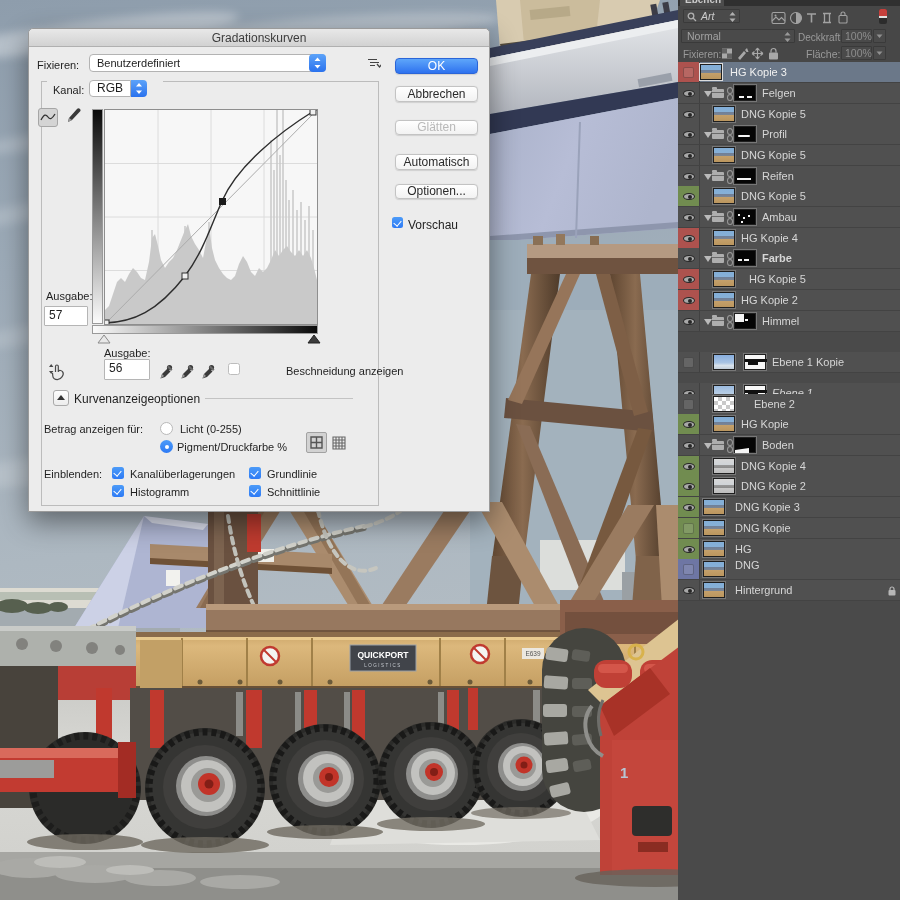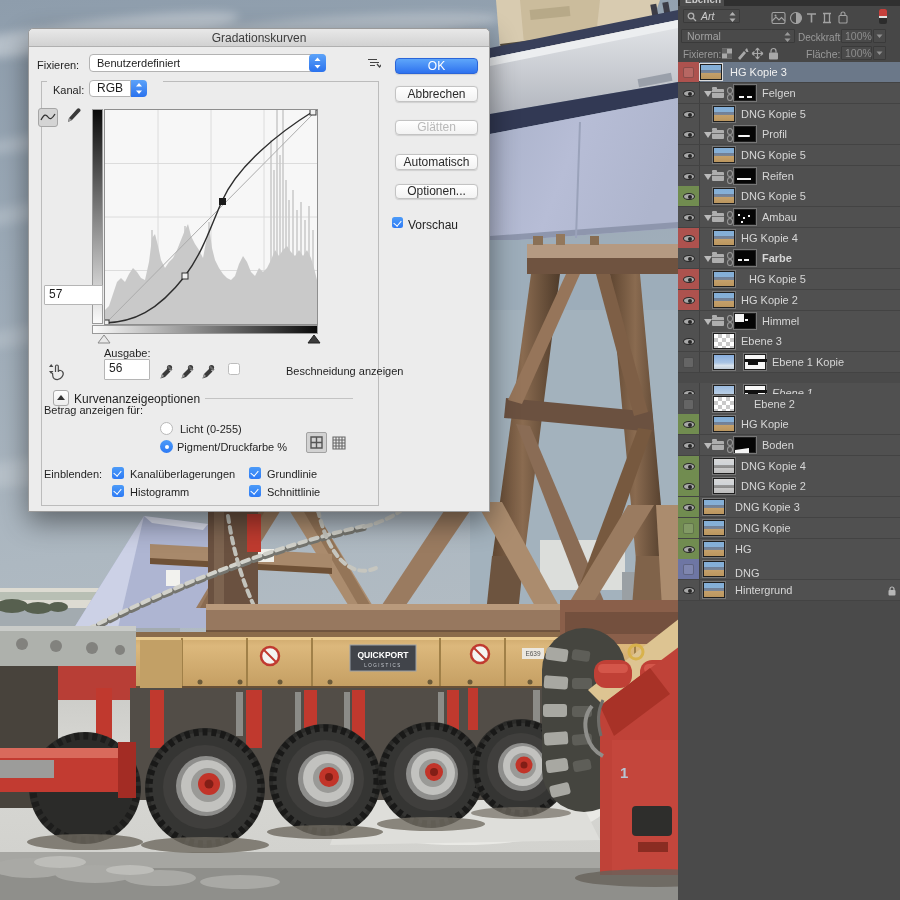--- a/index.html
+++ b/index.html
@@ -424,21 +424,21 @@
 </div>
 
 <div style="position:absolute;left:63px;top:296px;width:226px;height:9px;background:linear-gradient(90deg,#fbfbfb,#0a0a0a);border:1px solid #9a9a9a;"></div>
 <svg style="position:absolute;left:68px;top:305px;" width="14" height="10">
         <path d="M7,1 L13,9 H1 Z" fill="#e8e8e8" stroke="#8a8a8a"></path>
       </svg>
 <svg style="position:absolute;left:278px;top:305px;" width="14" height="10">
         <path d="M7,1 L13,9 H1 Z" fill="#3c3c3c" stroke="#222"></path>
       </svg>
 <span class="lab" style="left:17px;top:261px;">Ausgabe:</span>
-<div class="inp" style="left:15px;top:256px;width:59px;height:20px;">57</div>
+<div class="inp" style="left:15px;top:277px;width:44px;height:20px;">57</div>
 <span class="lab" style="left:75px;top:318px;">Ausgabe:</span>
 <div class="inp" style="left:75px;top:330px;width:46px;height:21px;">56</div>
 
 <svg style="position:absolute;left:16px;top:334px;" width="20" height="19">
 <path d="M4,4 l2.2,-3 2.2,3 Z M4,8 l2.2,3 2.2,-3 Z" fill="#4a4a4a"></path>
 <g fill="none" stroke="#4a4a4a" stroke-width="1.2" stroke-linejoin="round">
 <path d="M10.5,9 V3.4 a1.4,1.4 0 0 1 2.8,0 V9"></path>
 <path d="M13.3,8 c1.2,-1 3.2,-0.6 4.2,0.6 c1,1.2 0.8,3.4 -0.3,5 c-1.2,1.8 -2.6,3 -4.8,3 c-2.4,0 -4.4,-1.4 -4.6,-3.6 l-0.3,-3"></path>
 </g>
 </svg>
@@ -462,21 +462,21 @@
         <path d="M1.5,15.5 L3,11 l2,2 Z" fill="#9a9a9a"></path>
       </svg>
 <span class="cbw" style="left:199px;top:334px;width:12px;height:12px;"></span>
 <span class="lab" style="left:217px;top:336px;margin-left:40px;">Beschneidung anzeigen</span>
 
 <div style="position:absolute;left:24px;top:361px;width:16px;height:16px;background:linear-gradient(#fdfdfd,#ececec);border:1px solid #aaa;border-radius:3px;"><svg width="14" height="14">
           <path d="M7,4 L11,9 H3 Z" fill="#333"></path>
         </svg></div>
 <span class="lab" style="left:45px;top:363px;font-size:12px;">Kurvenanzeigeoptionen</span>
 <div style="position:absolute;left:176px;top:369px;width:148px;height:1px;background:#c3c3c3;"></div>
-<span class="lab" style="left:15px;top:375px;">Betrag anzeigen für:</span>
+<span class="lab" style="left:15px;top:394px;">Betrag anzeigen für:</span>
 <span style="position:absolute;left:131px;top:393px;width:13px;height:13px;border-radius:50%;background:#fff;border:1px solid #b9b9b9;"></span>
 <span class="lab" style="left:151px;top:394px;">Licht (0-255)</span>
 <span style="position:absolute;left:131px;top:411px;width:13px;height:13px;border-radius:50%;background:linear-gradient(#4c9bf8,#2d7af5);"></span>
 <span style="position:absolute;left:135.5px;top:415.5px;width:4px;height:4px;border-radius:50%;background:#fff;"></span>
 <span class="lab" style="left:148px;top:412px;">Pigment/Druckfarbe %</span>
 <div style="position:absolute;left:277px;top:403px;width:21px;height:21px;background:#d2d2d2;border:1px solid #a2a2a2;border-radius:2px;"><svg width="19" height="19">
           <path d="M4,4 H15 V15 H4 Z M9.5,4 V15 M4,9.5 H15" stroke="#555" stroke-width="1.4" fill="none"></path>
         </svg></div>
 <svg style="position:absolute;left:301px;top:405px;" width="18" height="18">
         <path d="M3,3 H15 V15 H3 Z M6,3 V15 M9,3 V15 M12,3 V15 M3,6 H15 M3,9 H15 M3,12 H15" stroke="#666" stroke-width="1.1" fill="none"></path>
@@ -677,27 +677,20 @@
         </div>
         <span class="tri"></span>
         <span class="fold"></span>
         <span class="lnk"></span>
         <span class="th tmask" style="left:56px;">
           <span class="mbit" style="left:0px;top:0px;width:9px;height:8px;"></span>
           <span class="mbit" style="left:10px;top:5px;width:3px;height:1.5px;"></span>
         </span>
         <span class="pl" style="left:84px;top:4px;">Himmel</span>
       </div>
-<div class="prow" style="top:331px;">
-        <div class="vcell">
-          <span class="eye"></span>
-        </div>
-        <span class="th tchk" style="left:35px;"></span>
-        <span class="pl" style="left:63px;top:4px;">Ebene 3</span>
-      </div>
 <div class="prow" style="top:352px;">
         <div class="vcell">
           <span class="noeye"></span>
         </div>
         <span class="th tsky" style="left:35px;"></span>
         <span class="th" style="left:66px;background:#f8f8f8;">
           <span style="position:absolute;left:0;top:4px;width:22px;height:3px;background:#111;"></span>
           <span style="position:absolute;left:3px;top:7px;width:10px;height:3px;background:#111;"></span>
         </span>
         <span class="pl" style="left:94px;top:4px;">Ebene 1 Kopie</span>
@@ -772,21 +765,21 @@
           <span class="eye"></span>
         </div>
         <span class="th tph" style="left:25px;"></span>
         <span class="pl" style="left:57px;top:4px;">HG</span>
       </div>
 <div class="prow" style="top:559px;">
         <div class="vcell" style="background:#6e76a4;">
           <span class="noeye"></span>
         </div>
         <span class="th tph" style="left:25px;"></span>
-        <span class="pl" style="left:57px;top:8px;">DNG</span>
+        <span class="pl" style="left:57px;top:0;">DNG</span>
       </div>
 <div class="prow" style="top:580px;">
         <div class="vcell">
           <span class="eye"></span>
         </div>
         <span class="th tph" style="left:25px;"></span>
         <span class="pl" style="left:57px;top:4px;">Hintergrund</span>
         <svg style="position:absolute;right:3px;top:6px;" width="10" height="10">
           <rect x="1.5" y="4" width="7" height="5.5" rx="1" fill="#b8b8b8"></rect>
           <path d="M3,4 v-1 a2,2 0 0 1 4,0 v1" stroke="#b8b8b8" stroke-width="1.2" fill="none"></path>

